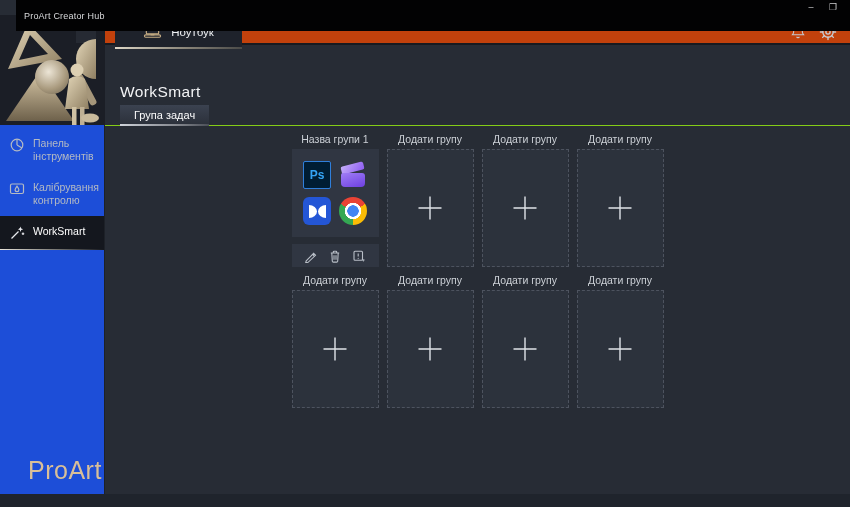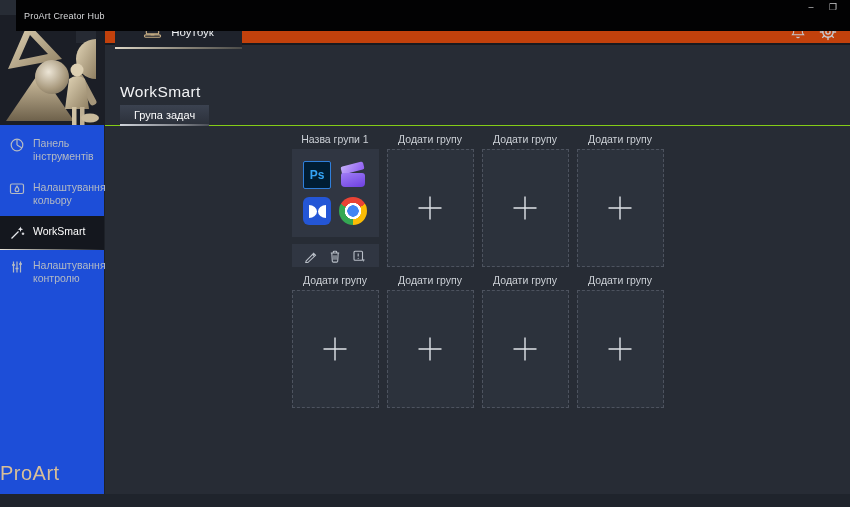--- a/index.html
+++ b/index.html
@@ -30,21 +30,21 @@
   .sidebar { position:absolute; left:0; top:15px; bottom:0; width:105px; background:#1d4ed8;
              border-right:1px solid #1d2128; z-index:5; }
   .side-art { display:block; }
   .nav { margin-top:3px; }
   .nav-item { display:flex; align-items:flex-start; gap:8px; padding:9px 6px 9px 9px;
               color:#b4bac3; font-size:10.5px; line-height:13px; cursor:pointer; position:relative; }
   .nav-item .nicon { flex:0 0 16px; margin-top:0; }
   .nav-item.selected { background:#14171e; color:#ffffff; }
   .nav-item.selected::after { content:''; position:absolute; left:0; right:0; bottom:0; height:1px;
               background:linear-gradient(90deg,#e8e4da 0%,#6a6a68 60%,rgba(60,64,72,0) 100%); }
-  .brand { position:absolute; left:0; bottom:22px; font-size:20px; color:#d9bf98;
+  .brand { position:absolute; left:28px; bottom:22px; font-size:25px; color:#d9bf98;
            letter-spacing:.5px; }
 
   
   .main { position:absolute; left:105px; top:50px; right:0; bottom:13px; background:#272c35; overflow:hidden; }
   .main-title { margin:32px 0 0 15px; font-size:15.5px; font-weight:400; color:#f2f3f5; letter-spacing:.4px; line-height:19px; }
   .tabstrip { margin-top:4px; padding-left:15px; border-bottom:1px solid #84cc16; }
   .tab { display:inline-block; padding:4px 14px 4px 14px; font-size:11px; color:#fbfbfc;
          background:linear-gradient(180deg,#3b4250 0%,#2b303a 100%); position:relative; cursor:pointer; }
   .tab::after { content:''; position:absolute; left:0; right:0; bottom:-1px; height:2px;
          background:linear-gradient(90deg,#cfd3da 0%,#7c7f86 70%,#4a4e57 100%); }
@@ -175,41 +175,32 @@
         </span>
         <span>Панель інструментів</span>
       </div>
       <div class="nav-item">
         <span class="nicon">
           <svg width="16" height="16" viewBox="0 0 16 16" fill="none" stroke="#b4bac3" stroke-width="1.2">
             <rect x="1.5" y="3" width="13" height="9.5" rx="1.5"></rect>
             <path d="M8 5.2 c1.2 1.7 1.9 2.6 1.9 3.6 a1.9 1.9 0 0 1 -3.8 0 c0 -1 .7 -1.9 1.9 -3.6 z"></path>
           </svg>
         </span>
-        <span>Налаштування кольору</span>
+        <span>Калібрування контролю</span>
       </div>
       <div class="nav-item selected">
         <span class="nicon">
           <svg width="16" height="16" viewBox="0 0 16 16" fill="none" stroke="#e8eaee" stroke-width="1.2">
             <path d="M2.5 13.5 L9.5 6.5"></path>
             <path d="M11.5 1.5 l.7 2 2 .7 -2 .7 -.7 2 -.7 -2 -2 -.7 2 -.7 z" fill="#e8eaee" stroke="none"></path>
             <path d="M14 7.5 v2.5 M12.75 8.75 h2.5"></path>
             <circle cx="10.8" cy="3.8" r="0.6" fill="#e8eaee" stroke="none"></circle>
           </svg>
         </span>
         <span>WorkSmart</span>
-      </div>
-      <div class="nav-item">
-        <span class="nicon">
-          <svg width="16" height="16" viewBox="0 0 16 16" fill="none" stroke="#b4bac3" stroke-width="1.2">
-            <path d="M4.5 2.5 v11 M8 2.5 v11 M11.5 2.5 v11"></path>
-            <path d="M3 6 h3 M6.5 9.5 h3 M10 5 h3" stroke-width="1.6"></path>
-          </svg>
-        </span>
-        <span>Налаштування контролю</span>
       </div>
     </div>
 
     <div class="brand">ProArt</div>
   </div>
 
   <div class="main">
     <h1 class="main-title">WorkSmart</h1>
 
     <div class="tabstrip">

